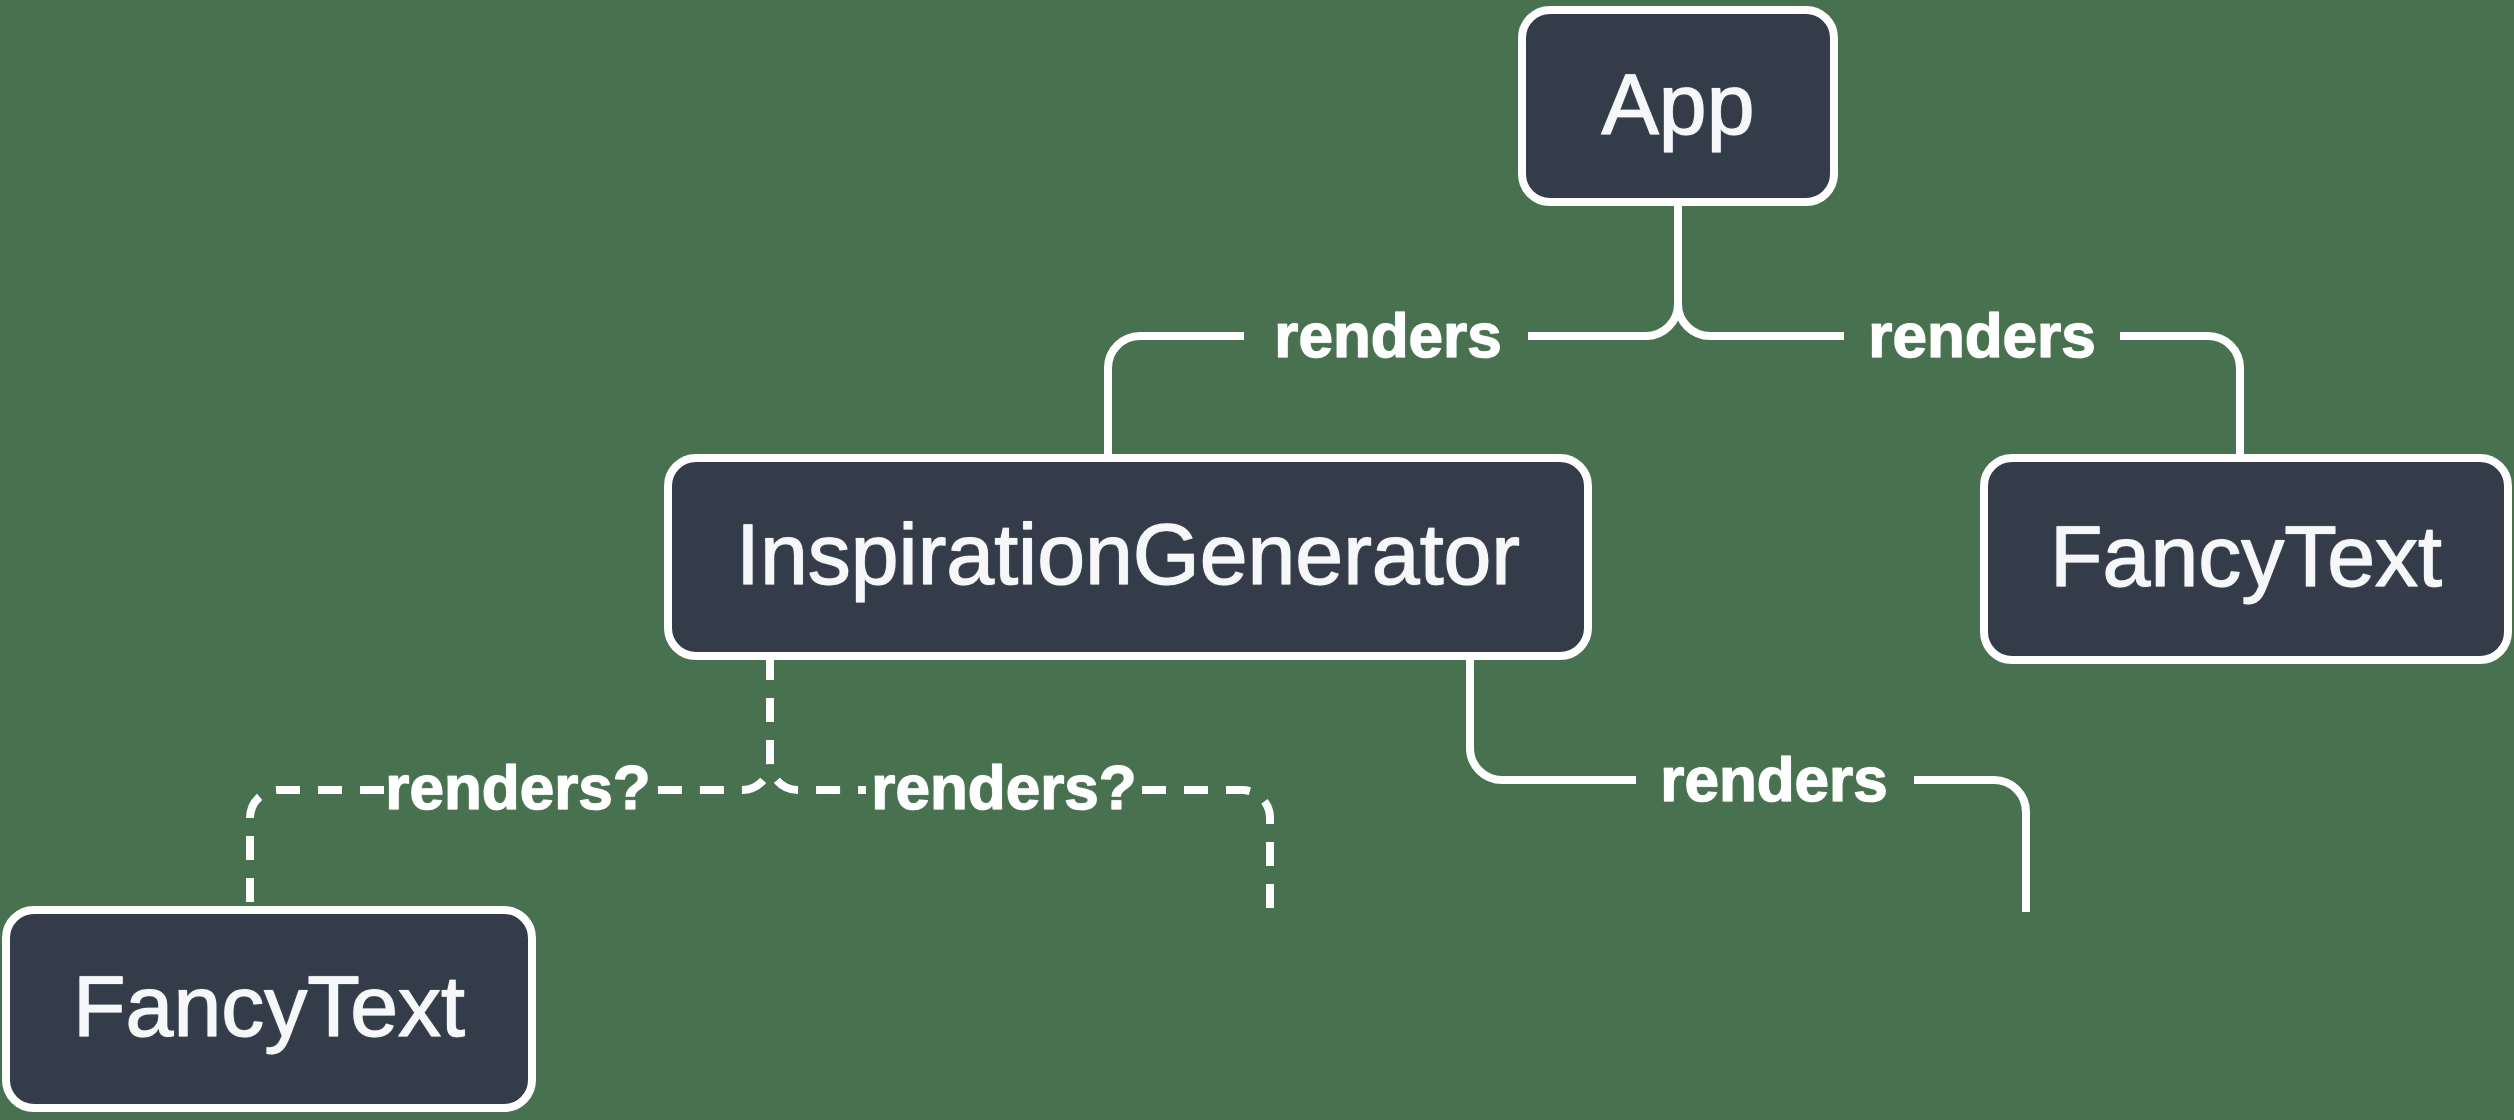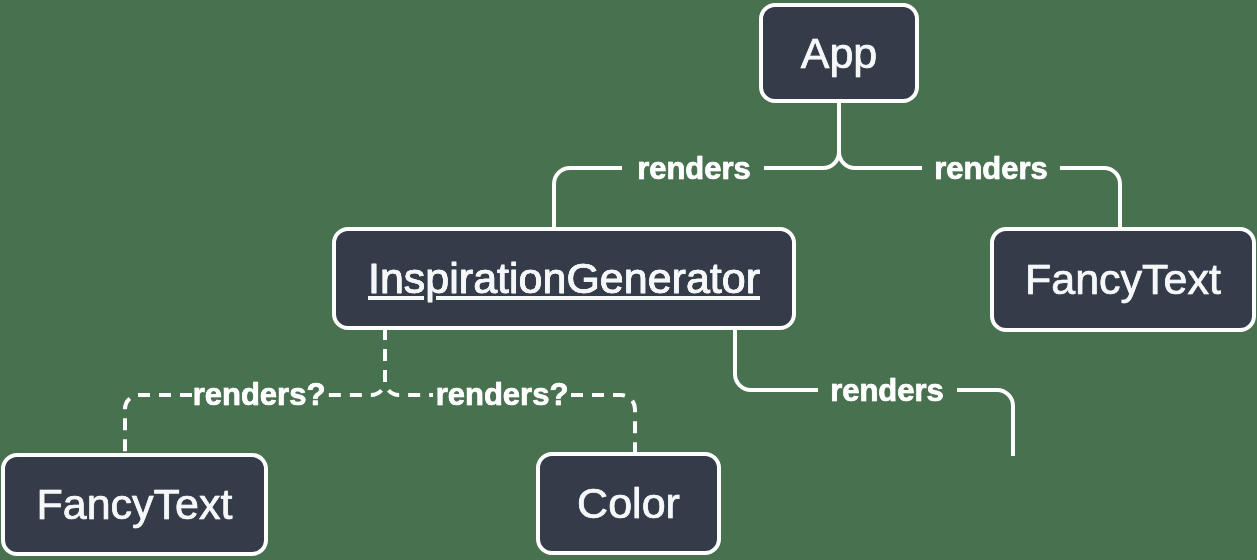--- a/index.html
+++ b/index.html
@@ -46,21 +46,21 @@
     color: #F6F7F9;
     font-size: 43px;
     font-weight: 400;
     display: flex;
     align-items: center;
     justify-content: center;
     white-space: nowrap;
     letter-spacing: 0px;
   }
   .node-app        { left: 759px; top: 3px;   width: 160px; height: 100px; }
-  .node-insp       { left: 332px; top: 227px; width: 464px; height: 103px; text-decoration: underline; }
+  .node-insp       { left: 332px; top: 227px; width: 464px; height: 103px; }
   .node-fancy-tr   { left: 990px; top: 227px; width: 266px; height: 105px; }
   .node-fancy-bl   { left: 1px;   top: 453px; width: 267px; height: 103px; }
   .node-color      { left: 536px; top: 452px; width: 185px; height: 103px; }
   .node-copyright  { left: 878px; top: 454px; width: 268px; height: 104px; }
   .edge-label {
     position: absolute;
     transform: translate(-50%, -50%);
     color: #FFFFFF;
     font-size: 31px;
     font-weight: 700;
@@ -101,23 +101,20 @@
   </div>
   <div class="node node-insp">
     <span>InspirationGenerator</span>
   </div>
   <div class="node node-fancy-tr">
     <span>FancyText</span>
   </div>
   <div class="node node-fancy-bl">
     <span>FancyText</span>
   </div>
-  <div class="node node-color">
-    <span>Color</span>
-  </div>
 
   <div class="edge-label label-1">renders</div>
   <div class="edge-label label-2">renders</div>
   <div class="edge-label label-3">renders</div>
   <div class="edge-label label-4">renders?</div>
   <div class="edge-label label-5">renders?</div>
 
 </div>
 
 </body></html>

